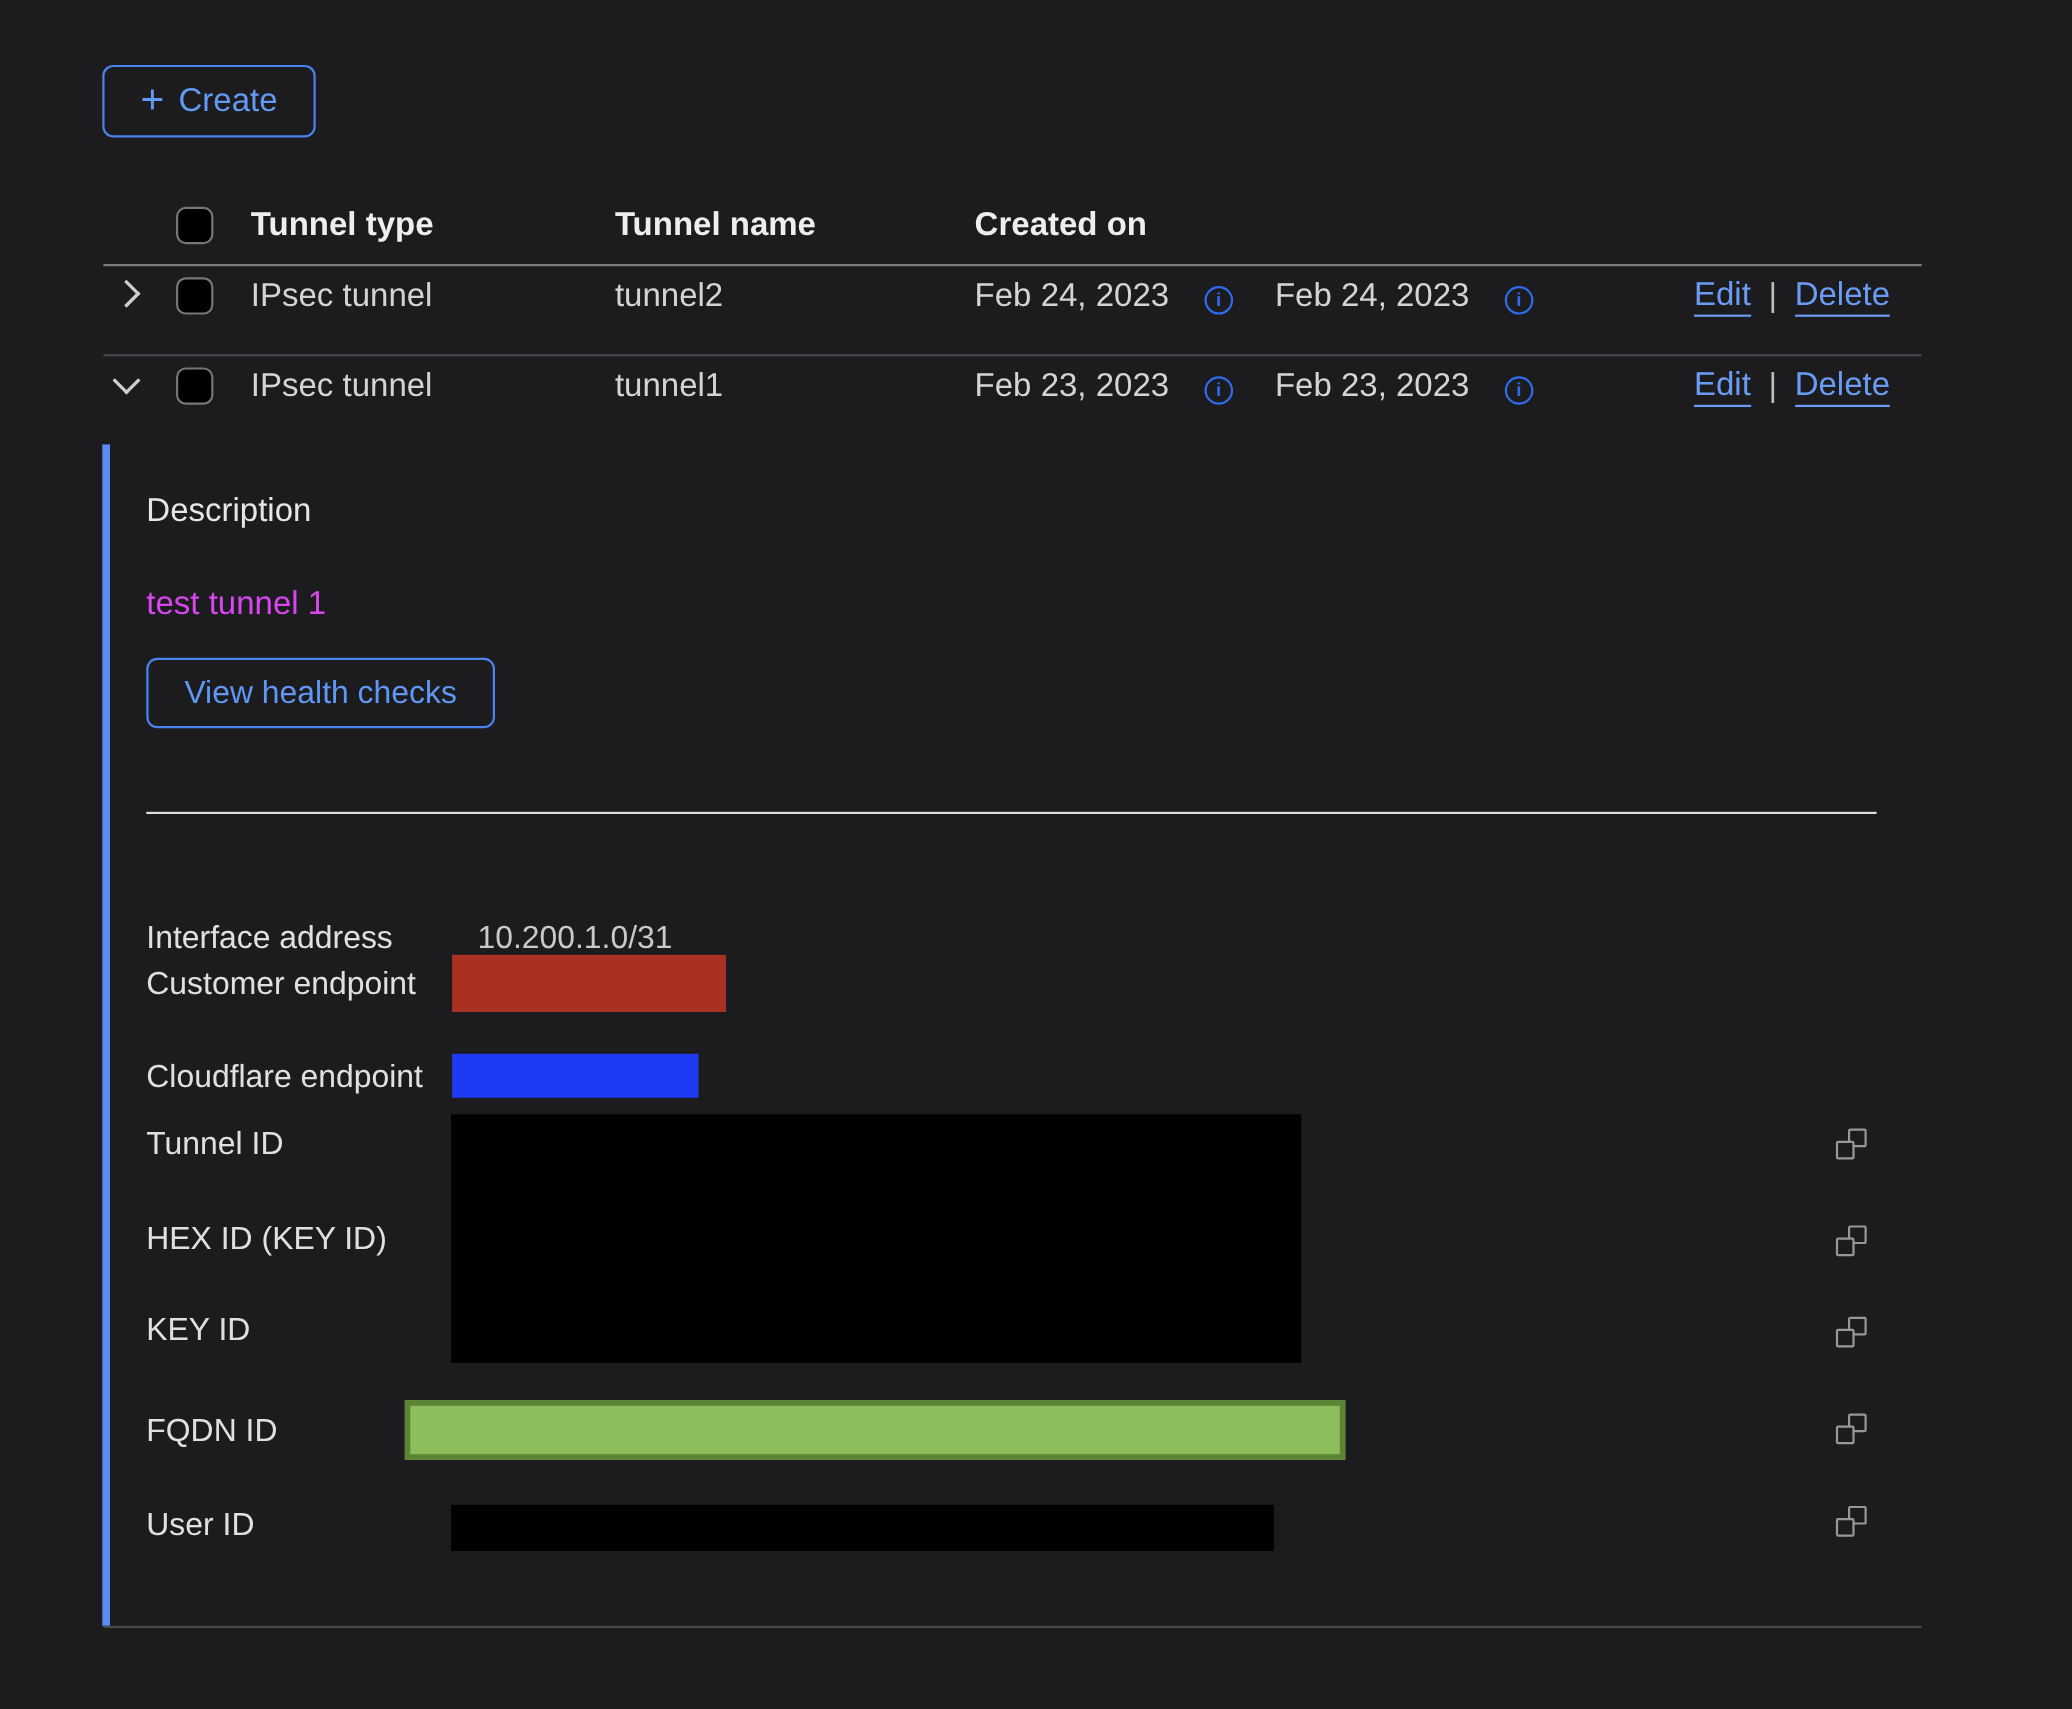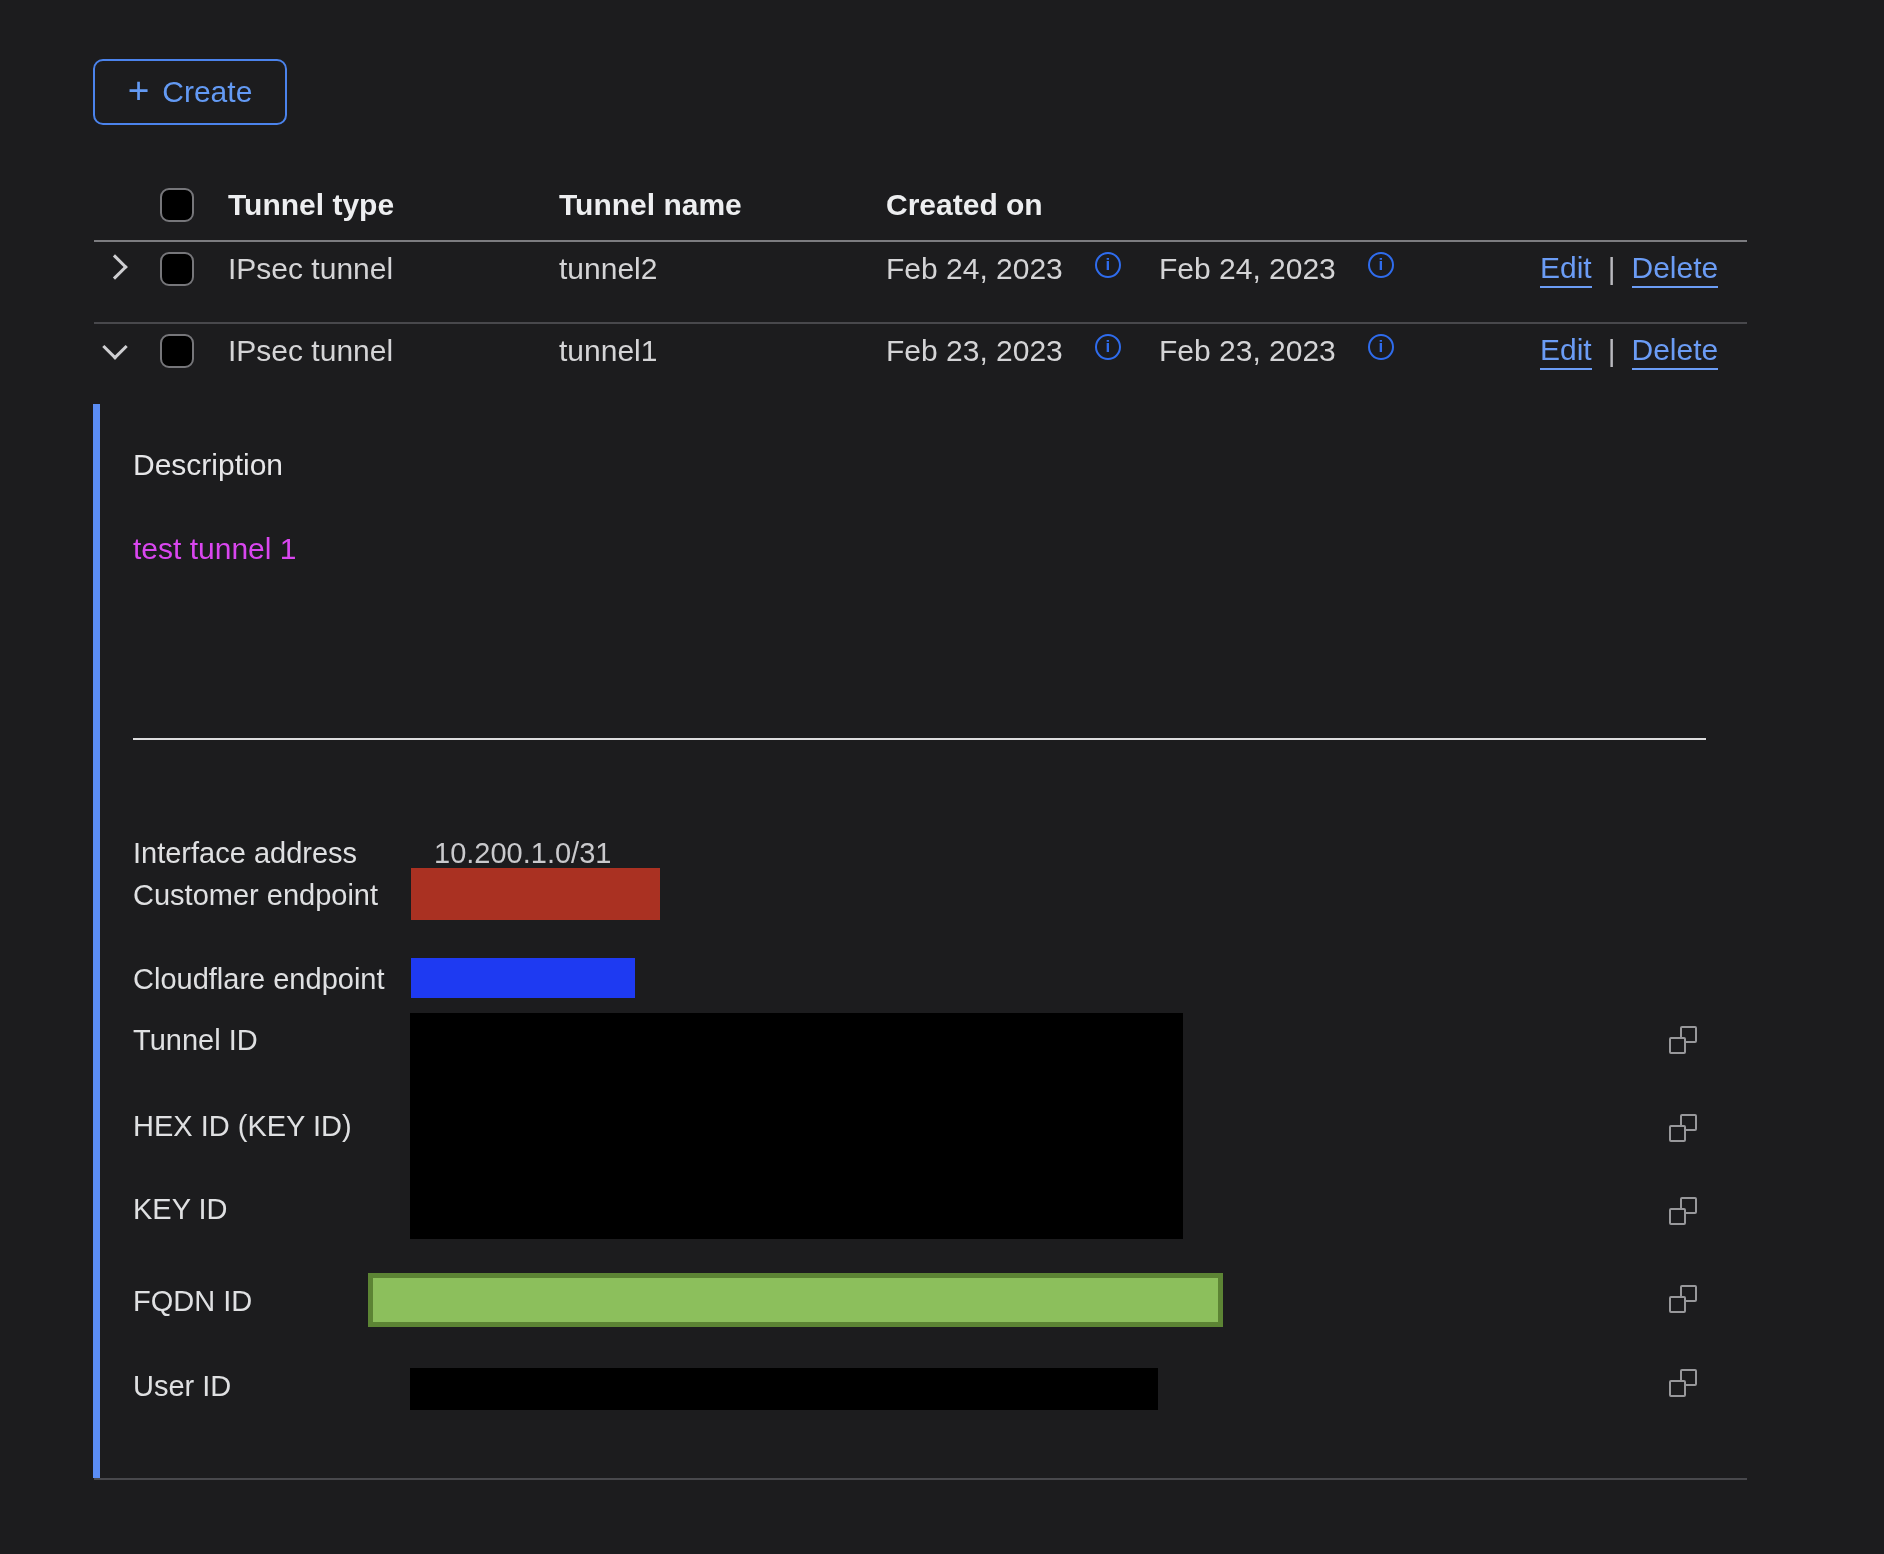--- a/index.html
+++ b/index.html
@@ -21,21 +21,21 @@
   .trow{height:58px;}
   .th{font-size:30px;font-weight:bold;color:#edeef0;}
   .cell{font-size:30px;color:#d4d4d6;}
   .c-check{display:flex;}
   .checkbox{display:inline-block;width:34px;height:34px;margin-left:20px;
     background:#000;border:2px solid #76767a;border-radius:9px;box-sizing:border-box;cursor:pointer;}
   .chev{display:inline-block;width:15px;height:15px;border-right:3px solid #cfcfd2;
     border-bottom:3px solid #cfcfd2;margin-left:12px;cursor:pointer;}
   .chev.right{transform:rotate(-45deg);}
   .chev.down{transform:rotate(45deg);margin-top:-6px;}
-  .datecell{display:flex;align-items:flex-start;gap:32px;}
+  .datecell{display:flex;align-items:flex-end;gap:32px;}
   .info{display:inline-flex;width:26px;height:26px;border:2px solid #2f6ced;border-radius:50%;
     box-sizing:border-box;align-items:center;justify-content:center;color:#2f6ced;
     font-size:17px;font-weight:bold;cursor:pointer;flex:0 0 auto;}
   .info::after{content:"i";}
   .actions{display:flex;align-items:center;gap:16px;font-size:30px;}
   .link{color:#6b9cf5;cursor:pointer;padding-bottom:1px;border-bottom:2px solid #6b9cf5;}
   .pipe{color:#b9b9be;}
 
   .hline{position:absolute;left:94px;width:1653px;height:0;border-top:2px solid #48484c;}
   .hline.header{border-top-color:#7c7c80;}
@@ -128,20 +128,21 @@
       <span class="pipe">|</span>
       <span class="link">Delete</span>
     </div>
   </div>
 
   <div class="exp-bar"></div>
 
   <div class="abs desc-label" style="left:133px;top:448px;">Description</div>
   <div class="abs desc-value" style="left:133px;top:532px;">test tunnel 1</div>
 
+  <button class="vhc-btn">View health checks</button>
 
   <div class="panel-hr"></div>
 
   <div class="abs f-label" style="left:133px;top:837px;">Interface address</div>
   <div class="abs f-value" style="left:434px;top:837px;">10.200.1.0/31</div>
 
   <div class="abs f-label" style="left:133px;top:879px;">Customer endpoint</div>
   <div class="redact red" style="left:411px;top:868px;width:249px;height:52px;"></div>
 
   <div class="abs f-label" style="left:133px;top:963px;">Cloudflare endpoint</div>

